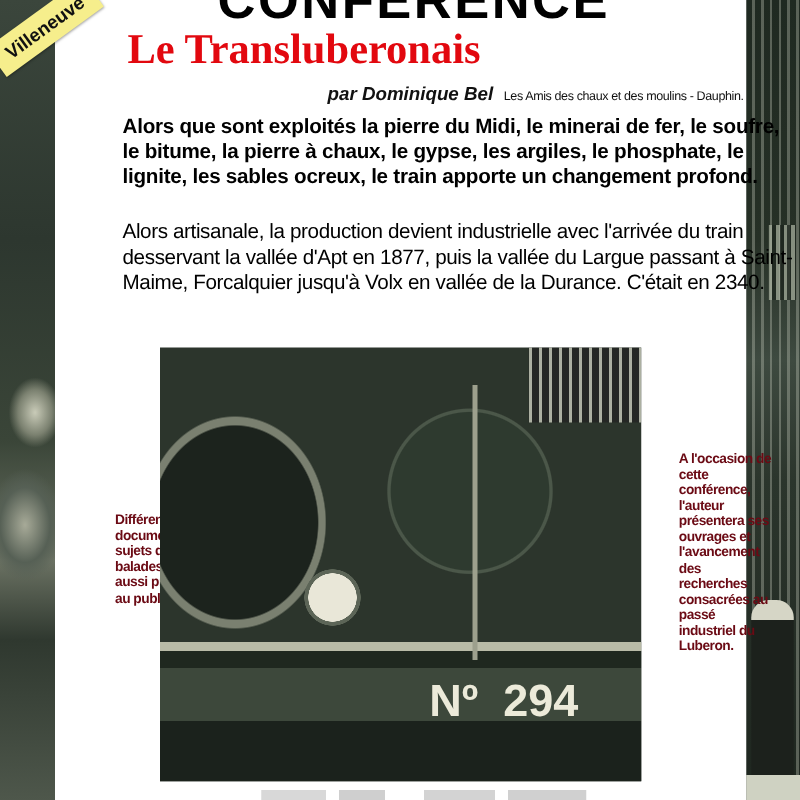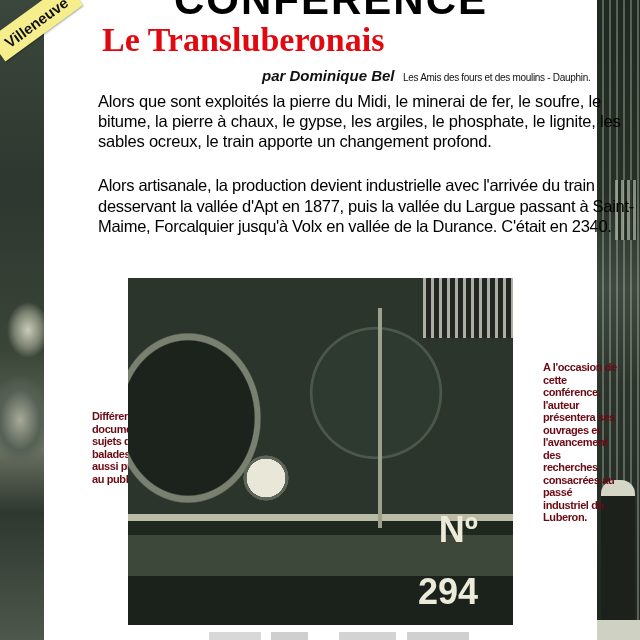--- a/index.html
+++ b/index.html
@@ -67,21 +67,21 @@
     position:absolute; left:186px; top:67px; white-space:nowrap;
   }
   .author {
     font-style:italic; font-weight:bold; font-size:15px; color:#111;margin-left:32px;
   }
   .org {
     font-size:10px; color:#111; margin-left:4px; letter-spacing:-0.3px;
   }
   .para1 {
     position:absolute; left:54px; top:91px; width:540px;
-    font-weight:normal; font-size:16.5px; line-height:20px; color:#000; letter-spacing:-0.2px;
+    font-weight:bold; font-size:16.5px; line-height:20px; color:#000; letter-spacing:-0.2px;
   }
   .para2 {
     position:absolute; left:54px; top:175px; width:540px;
     font-size:16.5px; line-height:20.5px; color:#000; letter-spacing:-0.3px;
   }
   .photo {
     position:absolute; left:128px; top:278px; width:385px; height:347px;
     background:
       radial-gradient(circle 90px at 248px 115px, #2e3a2f 0 70%, #4b5749 71% 73%, transparent 74%),
       radial-gradient(circle 32px at 138px 200px, #e9e7d8 0 60%, #5c6557 61% 70%, transparent 71%),
@@ -90,21 +90,21 @@
     overflow:hidden;
   }
   .photo .windows {
     position:absolute; right:0; top:0; width:90px; height:60px;
     background:repeating-linear-gradient(90deg,#d7d9c9 0 3px,#222 3px 8px);
     opacity:0.75;
   }
   .photo .plate {
     position:absolute; left:200px; top:262px; width:150px; height:42px;
     display:flex; align-items:flex-end; justify-content:center; gap:20px;
-    font-weight:bold; font-size:36px; color:#ecead9; font-family:"Liberation Sans", sans-serif;flex-direction:column;
+    font-weight:bold; font-size:36px; color:#ecead9; font-family:"Liberation Sans", sans-serif;
   }
   .photo .rivet-line {
     position:absolute; left:250px; top:30px; width:4px; height:220px; background:#9da08d;
   }
   .side-left {
     position:absolute; left:48px; top:410px; width:76px;
     font-weight:bold; font-size:11px; line-height:12.5px; color:#6b0a14; letter-spacing:-0.4px;
   }
   .side-right {
     position:absolute; left:499px; top:361px; width:74px;
@@ -123,21 +123,21 @@
   <div class="window"></div>
   <div class="person"></div>
   <div class="floor"></div>
 </div>
 
 <div class="panel">
   <div class="heading">CONFÉRENCE</div>
   <div class="title">Le Transluberonais</div>
   <div class="byline">
     <span class="author">par Dominique Bel</span>
-    <span class="org">Les Amis des fours et des moulins - Dauphin.</span>
+    <span class="org">Les Amis des chaux et des moulins - Dauphin.</span>
   </div>
   <div class="para1">Alors que sont exploités la pierre du Midi, le minerai de fer, le soufre, le bitume, la pierre à chaux, le gypse, les argiles, le phosphate, le lignite, les sables ocreux, le train apporte un changement profond.</div>
   <div class="para2">Alors artisanale, la production devient industrielle avec l'arrivée du train desservant la vallée d'Apt en 1877, puis la vallée du Largue passant à Saint-Maime, Forcalquier jusqu'à Volx en vallée de la Durance. C'était en 2340.</div>
   <div class="side-left">Différents documents et sujets de balades seront aussi proposés au public..</div>
   <div class="side-right">A l'occasion de cette conférence, l'auteur présentera ses ouvrages et l'avancement des recherches consacrées au passé industriel du Luberon.</div>
   <div class="footer-line"></div>
 </div>
 
 <div class="photo">
   <div class="windows"></div>

